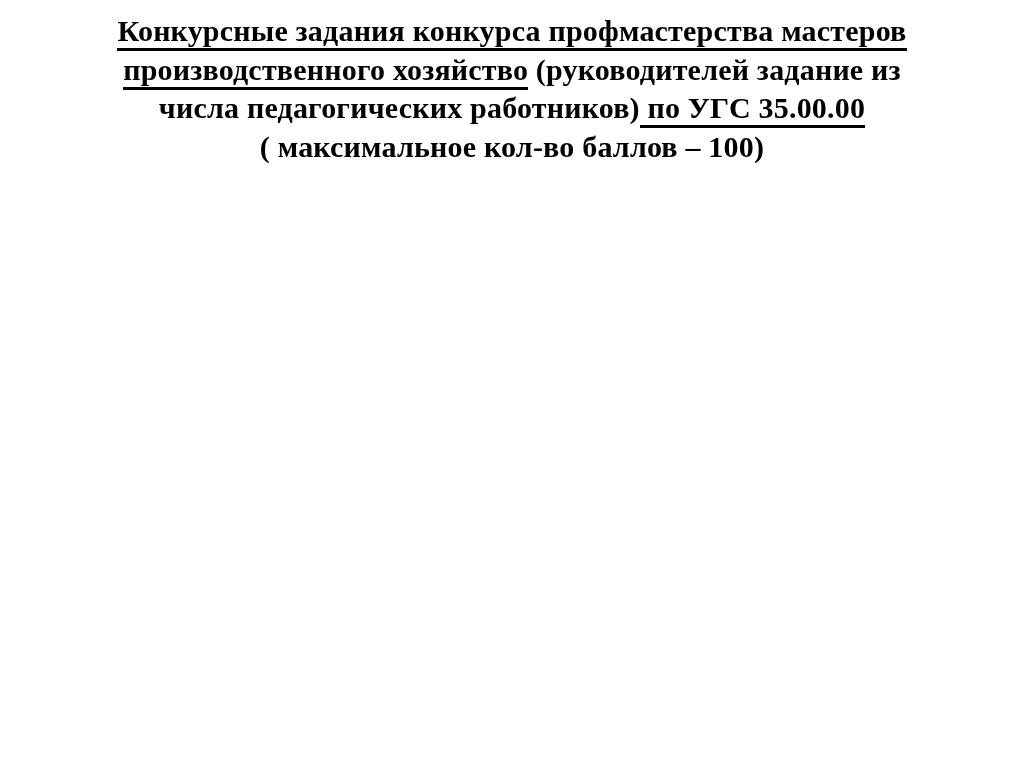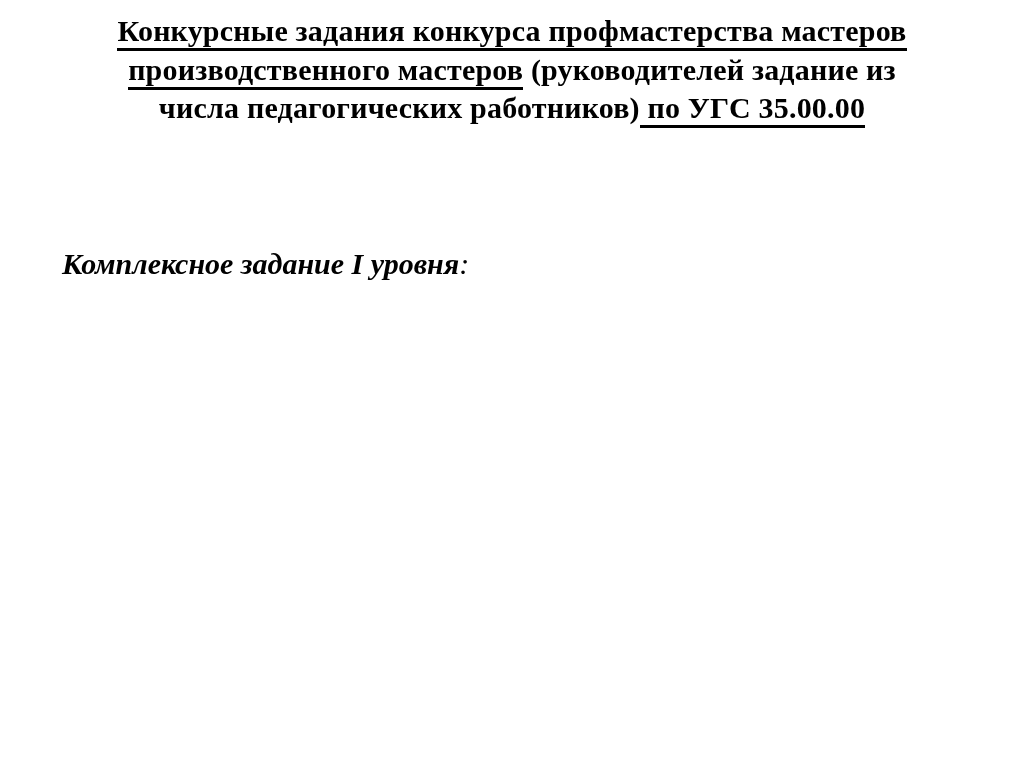--- a/index.html
+++ b/index.html
@@ -62,21 +62,21 @@
     text-align: justify;
   }
 </style>
 </head>
 <body>
 
 <div class="slide">
 
   <div class="title">
     <div><span class="u">Конкурсные задания конкурса профмастерства мастеров</span></div>
-    <div><span class="u">производственного мастеров</span><span class="plain"> (руководителей задание из</span></div>
+    <div><span class="u">производственного хозяйство</span><span class="plain"> (руководителей задание из</span></div>
     <div><span class="plain">числа педагогических работников)</span><span class="u"> по УГС 35.00.00</span></div>
+    <div><span class="plain">( максимальное кол-во баллов – 100)</span></div>
   </div>
 
   <div class="body-text">
-    <p class="heading"><span>Комплексное задание I уровня</span><span class="colon-normal">:</span></p>
   </div>
 
 </div>
 
 </body></html>

